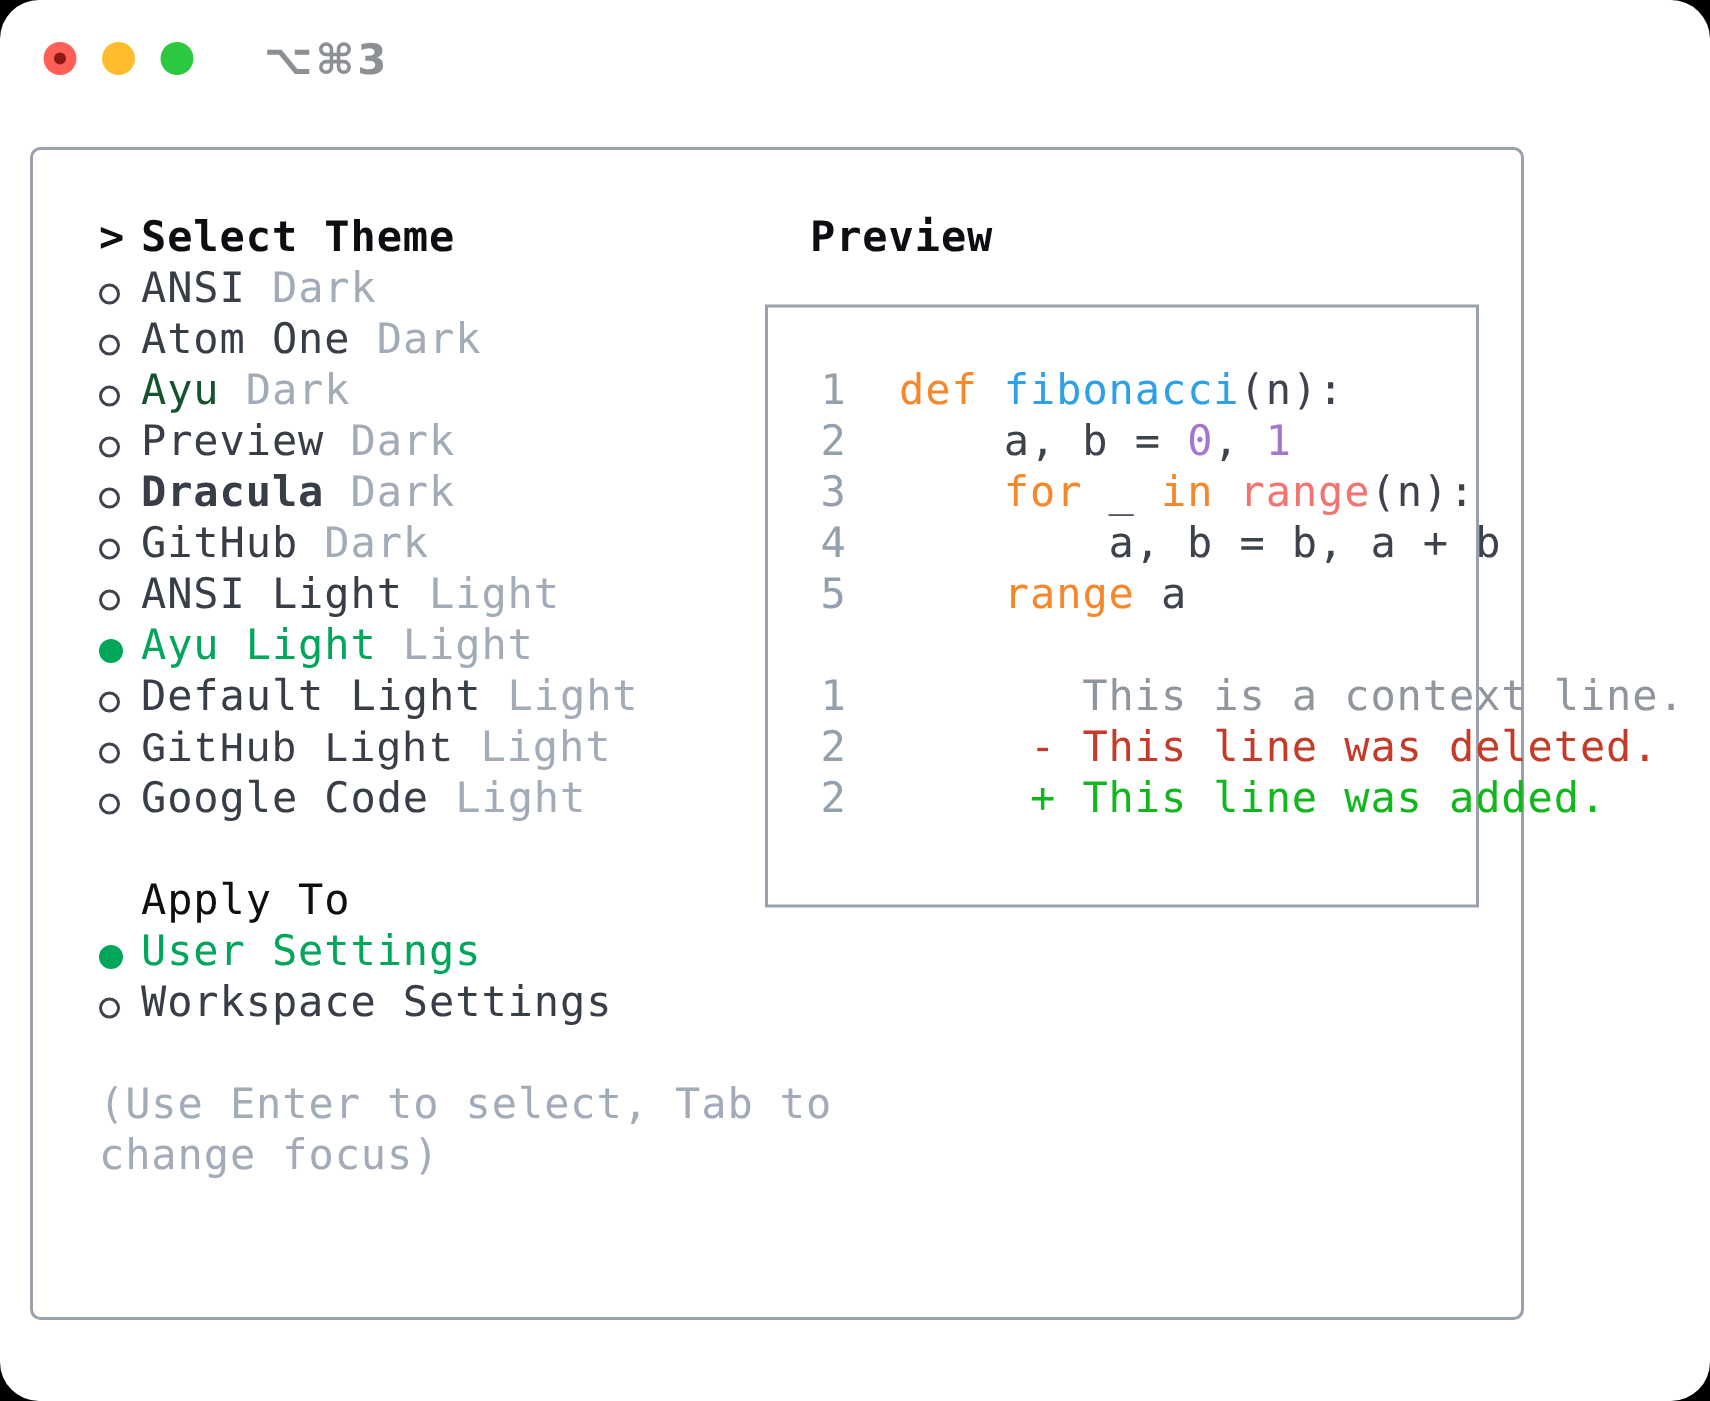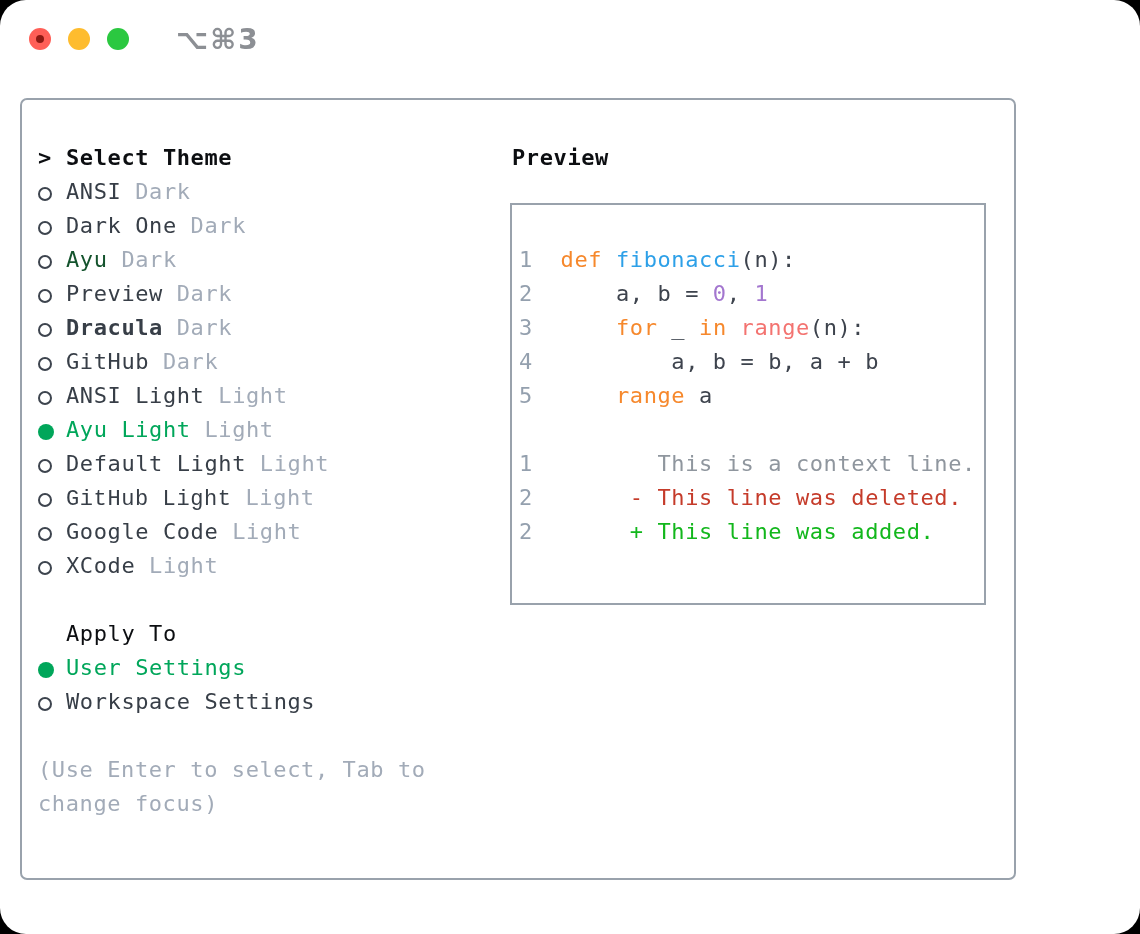--- a/index.html
+++ b/index.html
@@ -12,21 +12,21 @@
   
   .titlebar { position:absolute; top:27px; left:29px; height:24px; display:flex; align-items:center; }
   .tl { width:22px; height:22px; border-radius:50%; margin-right:17px; position:relative; }
   .tl-red::after { content:""; position:absolute; left:50%; top:50%; width:8px; height:8px;
     margin:-4px 0 0 -4px; border-radius:50%; background:#8e1a13; }
   .win-title { margin-left:30px; font-size:28px; font-weight:bold; letter-spacing:2px;
     font-family:"DejaVu Sans","Liberation Sans",sans-serif; }
   
   .panel { position:absolute; left:20px; top:98px; width:996px; height:782px;
     border:2px solid #99a2ac; border-radius:7px; background:#fff; }
-  .row { height:34px; line-height:34px; white-space:pre; font-size:22px; letter-spacing:0.6px; }
+  .row { height:34px; line-height:34px; white-space:pre; font-size:28px; letter-spacing:0.6px;margin-left:28px; }
   .left-col { position:absolute; left:16px; top:41px; }
   .marker { display:inline-block; width:28px; vertical-align:middle; }
   .circle { display:inline-block; width:14px; height:14px; border-radius:50%;
     border:2px solid #3d444e; vertical-align:-1px; }
   .circle.filled { border:none; width:16px; height:16px; vertical-align:-2px; }
   .hdr { font-weight:bold; color:#0c0e11; }
   .cursor { display:inline-block; width:28px; font-weight:bold; color:#0c0e11; }
   .indent { display:inline-block; width:28px; }
   
   .preview-col { position:absolute; left:490px; top:41px; }
@@ -47,31 +47,30 @@
     <span class="win-title" style="color: rgb(140, 143, 148);">⌥⌘3</span>
   </div>
 
   <div class="panel">
 
     <div class="left-col">
       <div class="row hdr"><span class="cursor">&gt;</span><span>Select Theme</span></div>
 
       <div id="theme-list">
           <div class="row"><span class="marker"><span class="circle"></span></span><span style="color: rgb(55, 62, 71);">ANSI</span><span style="color: rgb(162, 171, 184);"> Dark</span></div>
-          <div class="row"><span class="marker"><span class="circle"></span></span><span style="color: rgb(55, 62, 71);">Dark One</span><span style="color: rgb(162, 171, 184);"> Dark</span></div>
+          <div class="row"><span class="marker"><span class="circle"></span></span><span style="color: rgb(55, 62, 71);">Atom One</span><span style="color: rgb(162, 171, 184);"> Dark</span></div>
           <div class="row"><span class="marker"><span class="circle"></span></span><span style="color: #14532d;">Ayu</span><span style="color: rgb(162, 171, 184);"> Dark</span></div>
           <div class="row"><span class="marker"><span class="circle"></span></span><span style="color: rgb(55, 62, 71);">Preview</span><span style="color: rgb(162, 171, 184);"> Dark</span></div>
           <div class="row"><span class="marker"><span class="circle"></span></span><span style="color: rgb(55, 62, 71); font-weight: bold;">Dracula</span><span style="color: rgb(162, 171, 184);"> Dark</span></div>
           <div class="row"><span class="marker"><span class="circle"></span></span><span style="color: rgb(55, 62, 71);">GitHub</span><span style="color: rgb(162, 171, 184);"> Dark</span></div>
           <div class="row"><span class="marker"><span class="circle"></span></span><span style="color: rgb(55, 62, 71);">ANSI Light</span><span style="color: rgb(162, 171, 184);"> Light</span></div>
           <div class="row"><span class="marker"><span class="circle filled" style="background: rgb(0, 166, 90);"></span></span><span style="color: rgb(0, 166, 90);">Ayu Light</span><span style="color: rgb(162, 171, 184);"> Light</span></div>
           <div class="row"><span class="marker"><span class="circle"></span></span><span style="color: rgb(55, 62, 71);">Default Light</span><span style="color: rgb(162, 171, 184);"> Light</span></div>
           <div class="row"><span class="marker"><span class="circle"></span></span><span style="color: rgb(55, 62, 71); font-family: Liberation Mono, monospace;">GitHub Light</span><span style="color: rgb(162, 171, 184);"> Light</span></div>
           <div class="row"><span class="marker"><span class="circle"></span></span><span style="color: rgb(55, 62, 71);">Google Code</span><span style="color: rgb(162, 171, 184);"> Light</span></div>
-          <div class="row"><span class="marker"><span class="circle"></span></span><span style="color: rgb(55, 62, 71);">XCode</span><span style="color: rgb(162, 171, 184);"> Light</span></div>
         </div>
 
       <div class="row"></div>
 
       <div class="row"><span class="indent"></span><span style="color:#0c0e11">Apply To</span></div>
 
       <div id="apply-list">
           <div class="row"><span class="marker"><span class="circle filled" style="background: rgb(0, 166, 90);"></span></span><span style="color: rgb(0, 166, 90);">User Settings</span></div>
           <div class="row"><span class="marker"><span class="circle"></span></span><span style="color: rgb(55, 62, 71);">Workspace Settings</span></div>
         </div>

